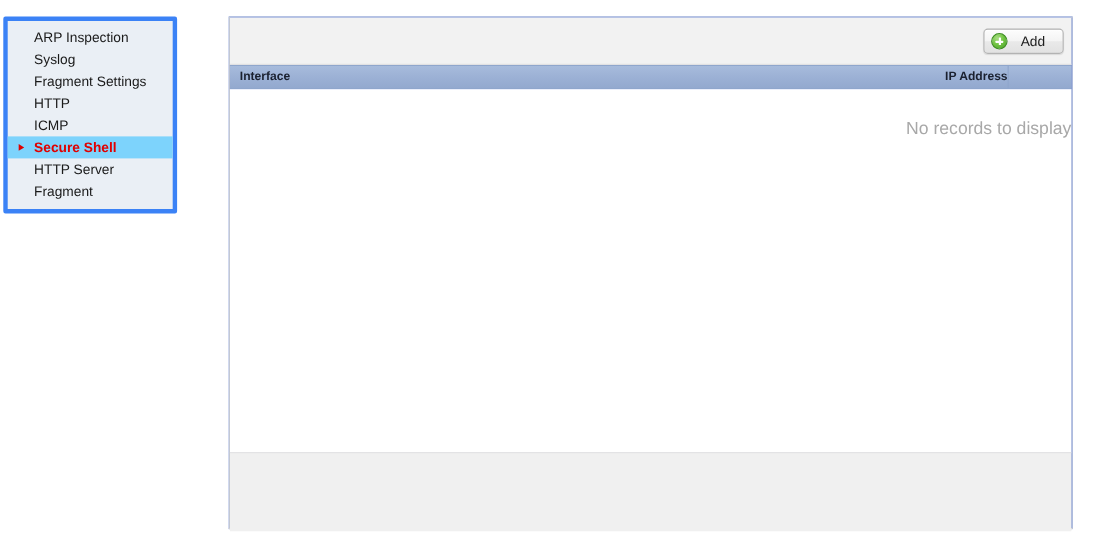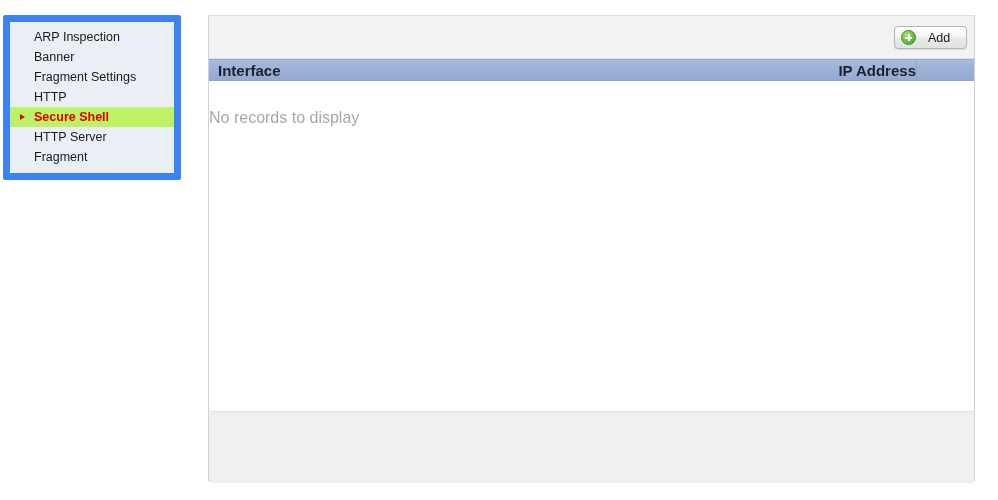--- a/index.html
+++ b/index.html
@@ -15,39 +15,39 @@
     overflow: hidden;
     font-family: "Liberation Sans", sans-serif;
     -webkit-font-smoothing: antialiased;
   }
 
   
   #sidebar {
     position: absolute;
     left: 3px;
     top: 15px;
-    width: 178px;
+    width: 158px;
     background: #eaeff5;
-    border: 7px solid #3b82f6;
+    border: 4px solid #3b82f6;
     border-radius: 2px;
     box-sizing: border-box;
     padding: 5px 0 6px 0;
   }
   .nav-item {
     position: relative;
     height: 20px;
     line-height: 20px;
     font-size: 12.5px;
     color: #1a1a1a;
     padding-left: 24px;
     white-space: nowrap;
     cursor: default;
   }
   .nav-item.selected {
-    background: #bef264;
+    background: #7dd3fc;
     color: #e00000;
     font-weight: bold;
   }
   .nav-marker {
     position: absolute;
     left: 10px;
     top: 50%;
     margin-top: -3.5px;
     width: 0;
     height: 0;
@@ -130,42 +130,42 @@
   
   #table-header {
     display: flex;
     height: 20px;
     background: linear-gradient(to bottom, #a7bbdc 0%, #9cb1d5 50%, #93a9cf 100%);
     border-top: 1px solid #8fa6cc;
     border-bottom: 1px solid #8fa6cc;
     align-items: center;
   }
   .th {
-    font-size: 15px;
+    font-size: 11px;
     font-weight: bold;
     color: #1b2130;
     white-space: nowrap;
     box-sizing: border-box;
     cursor: default;
   }
   .th-interface { width: 358px; padding-left: 9px; }
   .th-ip        { flex: 1 1 auto; padding-left: 0px; text-align: right; }
   .th-spacer    { width: 58px; border-left: 1px solid #8fa6cc; height: 100%; }
 
   #table-body {
     height: 330px;
     background: #ffffff;
     position: relative;
   }
   #empty-message {
     position: absolute;
     left: 0;
     right: 0;
     top: 28px;
-    text-align: left;
+    text-align: right;
     font-size: 16px;
     color: #a8a8a8;
     cursor: default;
   }
 
   #table-footer {
     height: 71px;
     background: #f0f0f0;
     border-top: 1px solid #e0e0e0;
   }
@@ -175,33 +175,37 @@
 
 <div id="sidebar">
 
   <div class="nav-item">
     
     <span>ARP Inspection</span>
   </div>
 
   <div class="nav-item">
     
-    <span>Banner</span>
+    <span>Syslog</span>
   </div>
 
   <div class="nav-item">
     
     <span>Fragment Settings</span>
   </div>
 
   <div class="nav-item">
     
     <span>HTTP</span>
   </div>
 
+  <div class="nav-item">
+    
+    <span>ICMP</span>
+  </div>
 
   <div class="nav-item selected">
     <span class="nav-marker"></span>
     <span>Secure Shell</span>
   </div>
 
   <div class="nav-item">
     
     <span>HTTP Server</span>
   </div>

